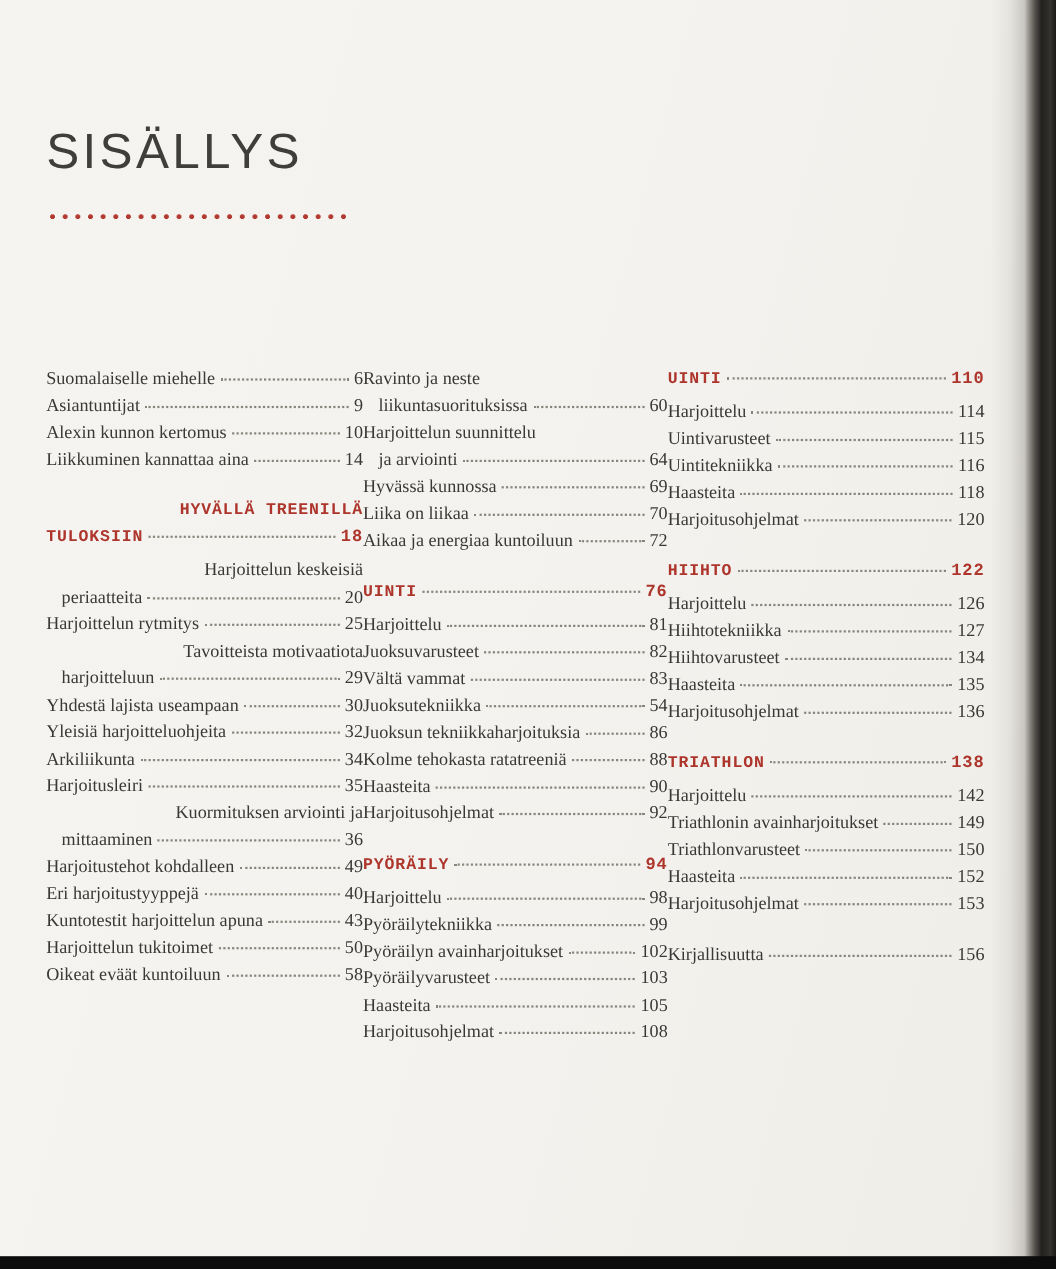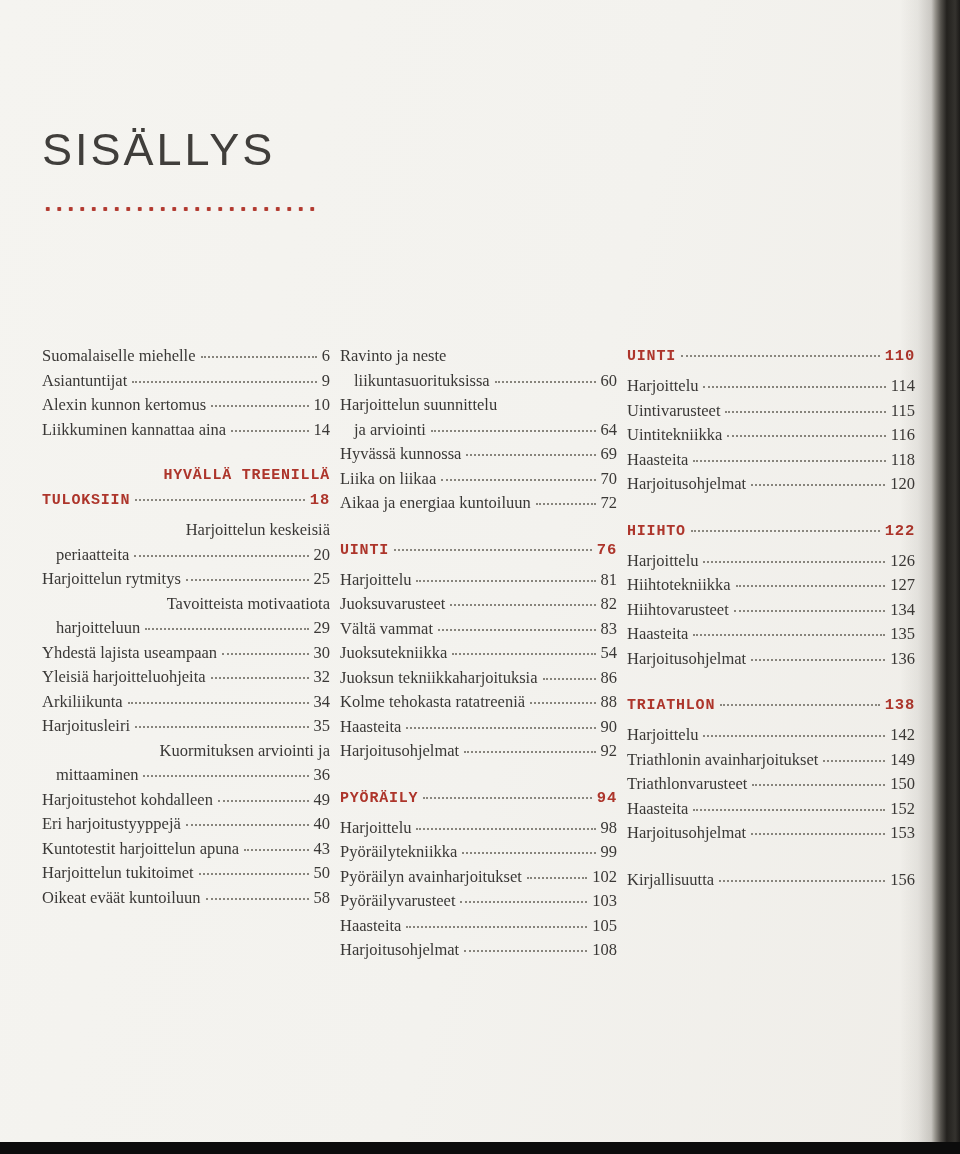--- a/index.html
+++ b/index.html
@@ -6,21 +6,21 @@
   .canvas {
     position: relative;
     width: 960px;
     height: 1154px;
     margin: 0 auto;
     background: linear-gradient(105deg, #f5f4f0 0%, #f3f2ee 55%, #efede8 100%);
     overflow: hidden;
     font-family: "Liberation Serif", serif;
     color: #3a3836;
   }
-  .page-inner { position: absolute; left: 42px; top: 12px; width: 874px; }
+  .page-inner { position: absolute; left: 42px; top: 0; width: 874px; }
 
   .title {
     margin: 112px 0 0 0;
     font-family: "Liberation Sans", sans-serif;
     font-weight: 400;
     font-size: 45px;
     letter-spacing: 3px;
     color: #403e3b;
   }
   .dotted-rule {
@@ -29,21 +29,20 @@
     height: 6px;
     background-image: radial-gradient(circle, #b23a30 2px, rgba(178,58,48,0) 2.4px);
     background-size: 11.5px 6px;
     background-repeat: repeat-x;
   }
 
   .columns {
     margin-top: 132px;
     display: grid;
     grid-template-columns: 288px 277px 288px;
-    column-gap: 10px;
     align-items: start;
     font-size: 16.5px;
     line-height: 24.5px;
   }
 
   .toc-block + .toc-block { margin-top: 22px; text-align: right; }
 
   .row { display: flex; align-items: baseline; }
   .row .label { white-space: nowrap; }
   .line { white-space: nowrap; }

